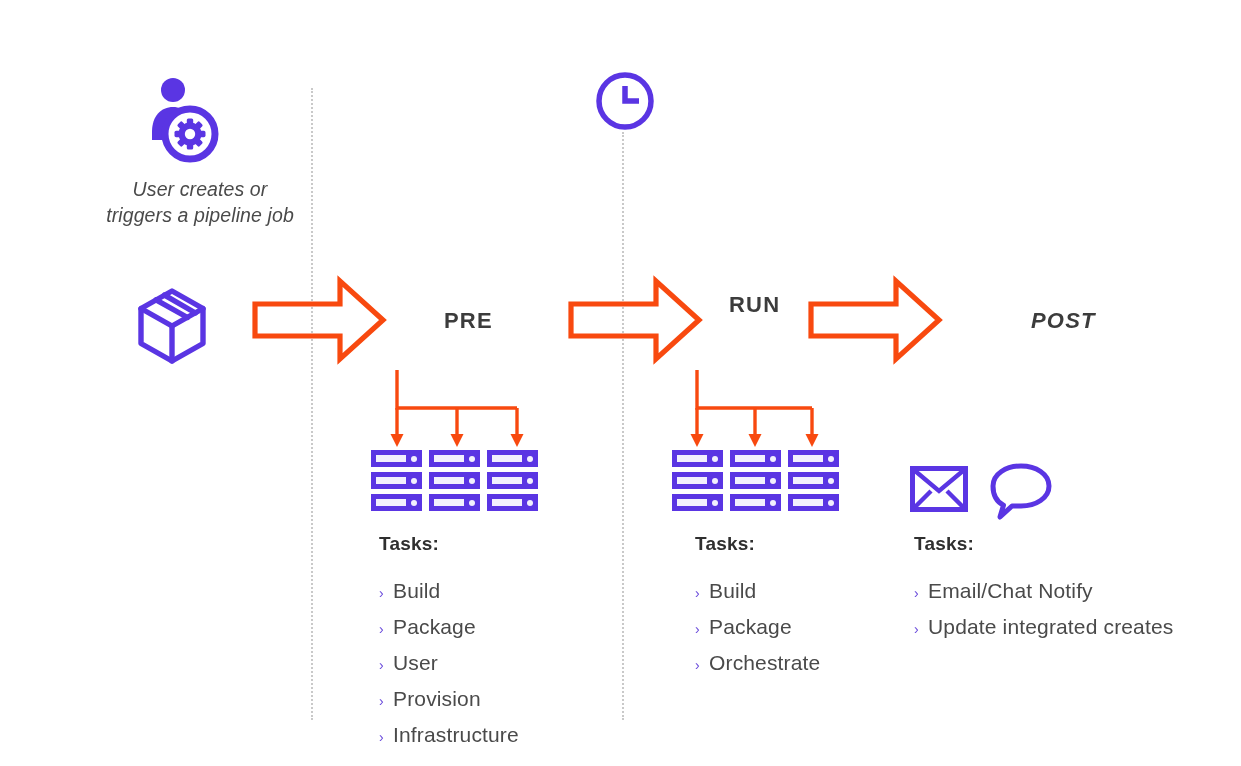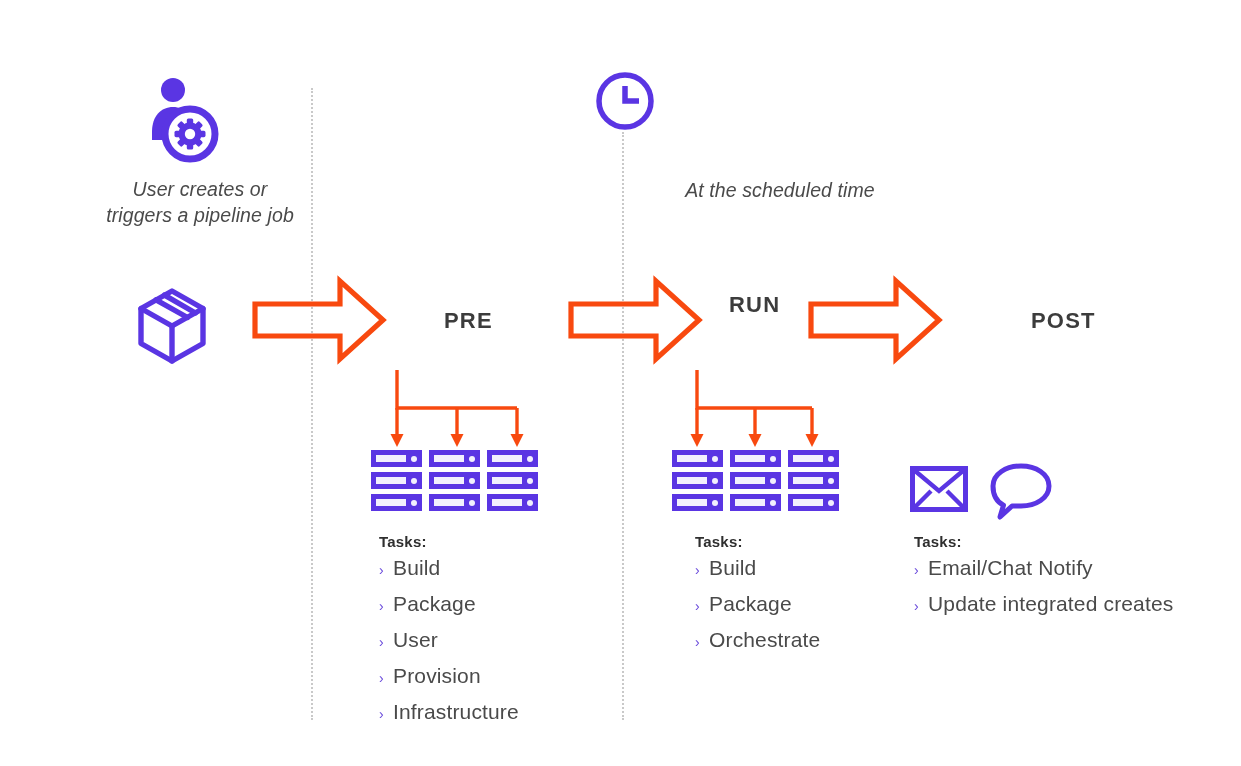--- a/index.html
+++ b/index.html
@@ -46,24 +46,24 @@
     position: absolute;
     font-size: 22px;
     font-weight: bold;
     color: #3c3c3c;
     letter-spacing: 1.2px;
   }
 
   
   .tasks-block { position: absolute; }
   .tasks-title {
-    font-size: 15px;
+    font-size: 19px;
     font-weight: bold;
     color: #2f2f2f;
-    margin-bottom: 6px;
+    margin-bottom: 24px;
     letter-spacing: .2px;
   }
   .task-row {
     display: flex;
     align-items: baseline;
     margin-bottom: 13px;
   }
   .task-chev {
     color: #6a4bdb;
     font-size: 14px;
@@ -136,21 +136,20 @@
     <svg width="62" height="62" viewBox="0 0 62 62">
       <circle cx="31" cy="31" r="26" fill="#ffffff" stroke="#5a35e3" stroke-width="5.5"></circle>
       <path d="M31 16 L31 31 L45 31" fill="none" stroke="#5a35e3" stroke-width="5.5" stroke-linecap="butt" stroke-linejoin="miter"></path>
     </svg>
   </div>
 
   <div class="caption" style="left:80px; top:176px; width:240px;">User creates or
 triggers a pipeline job</div>
 
 
-  <div class="caption" style="left:660px; top:177px; width:240px;">At the scheduled time</div>
 
   <div class="abs" style="left:136px; top:288px; width:72px; height:76px;">
     <svg width="72" height="76" viewBox="0 0 72 76">
       <g fill="none" stroke="#5a35e3" stroke-width="5.4" stroke-linejoin="round" stroke-linecap="round">
         <path d="M36 3 L67 20.5 L67 55.5 L36 73 L5 55.5 L5 20.5 Z"></path>
         <path d="M5 20.5 L36 38 L67 20.5"></path>
         <path d="M36 38 L36 73"></path>
         <path d="M20 11.8 L51.5 29.5"></path>
         <path d="M28.5 7.2 L59.5 25"></path>
       </g>
@@ -172,21 +171,21 @@
   <div class="abs" style="left:808px; top:278px; width:134px; height:84px;">
     <svg width="134" height="84" viewBox="0 0 134 84">
       <path d="M3 26 L88 26 L88 3 L131 42 L88 81 L88 58 L3 58 Z" fill="none" stroke="#f8490f" stroke-width="5.2" stroke-linejoin="miter" stroke-linecap="butt"></path>
     </svg>
   </div>
 
   <div class="stage-label" style="left:444px; top:308px;">PRE</div>
 
   <div class="stage-label" style="left:729px; top:292px;">RUN</div>
 
-  <div class="stage-label" style="left:1031px; top:308px;">POST</div>
+  <div class="stage-label" style="left:1031px; top:308px;font-style:italic;">POST</div>
 
   <div class="abs" style="left:382px; top:370px; width:150px; height:82px;">
     <svg width="150" height="82" viewBox="0 0 150 82">
       <g stroke="#f8490f" stroke-width="3.4" fill="none">
         <path d="M15 0 L15 38 L135 38"></path>
         <path d="M15 38 L15 66"></path>
         <path d="M75 38 L75 66"></path>
         <path d="M135 38 L135 66"></path>
       </g>
       <g fill="#f8490f">

